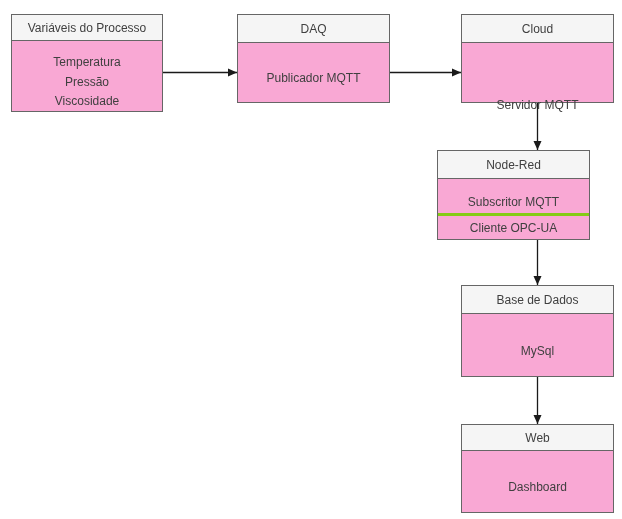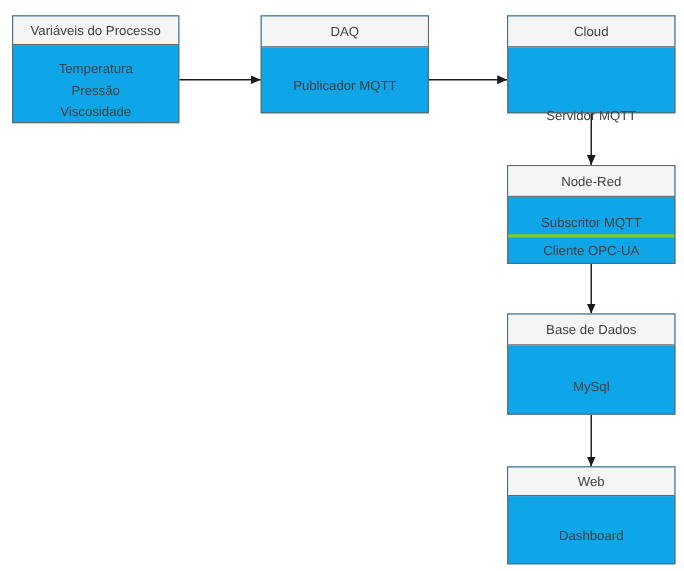--- a/index.html
+++ b/index.html
@@ -17,21 +17,21 @@
   }
   .edges-layer {
     position: absolute;
     left: 0;
     top: 0;
     pointer-events: none;
   }
   .node {
     position: absolute;
     box-sizing: border-box;
-    background: #0ea5e9;
+    background: #f9a8d4;
     border: 1px solid #666666;
     display: flex;
     flex-direction: column;
     font-size: 12px;
     color: #404040;
   }
   .node-header {
     flex: 0 0 auto;
     box-sizing: border-box;
     background: #f5f5f5;
@@ -57,21 +57,21 @@
   .ruled .node-row + .node-row {
     border-top: 3px solid #84cc16;
   }
   
   #node-process-variables { left: 11px;  top: 14px;  width: 152px; height: 98px; }
   #node-process-variables .node-header { height: 26px; }
   #node-daq               { left: 237px; top: 14px;  width: 153px; height: 89px; }
   #node-daq .node-header               { height: 28px; }
   #node-cloud             { left: 461px; top: 14px;  width: 153px; height: 89px; gap: 44px; }
   #node-cloud .node-header             { height: 28px; }
-  #node-node-red          { left: 461px; top: 150px; width: 153px; height: 90px; }
+  #node-node-red          { left: 437px; top: 150px; width: 153px; height: 90px; }
   #node-node-red .node-header          { height: 28px; }
   #node-database          { left: 461px; top: 285px; width: 153px; height: 92px; }
   #node-database .node-header          { height: 28px; }
   #node-web               { left: 461px; top: 424px; width: 153px; height: 89px; }
   #node-web .node-header               { height: 26px; }
 </style>
 </head>
 <body>
 
 <div class="canvas">

